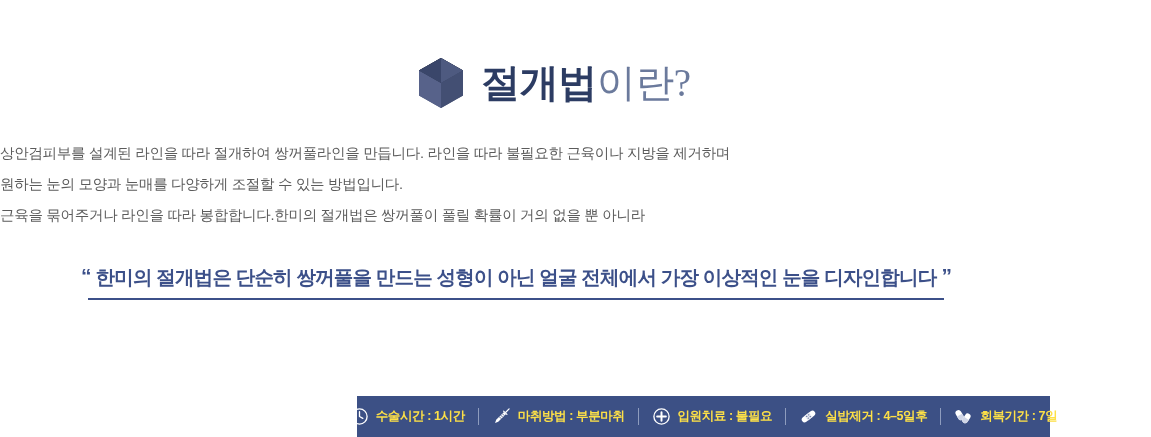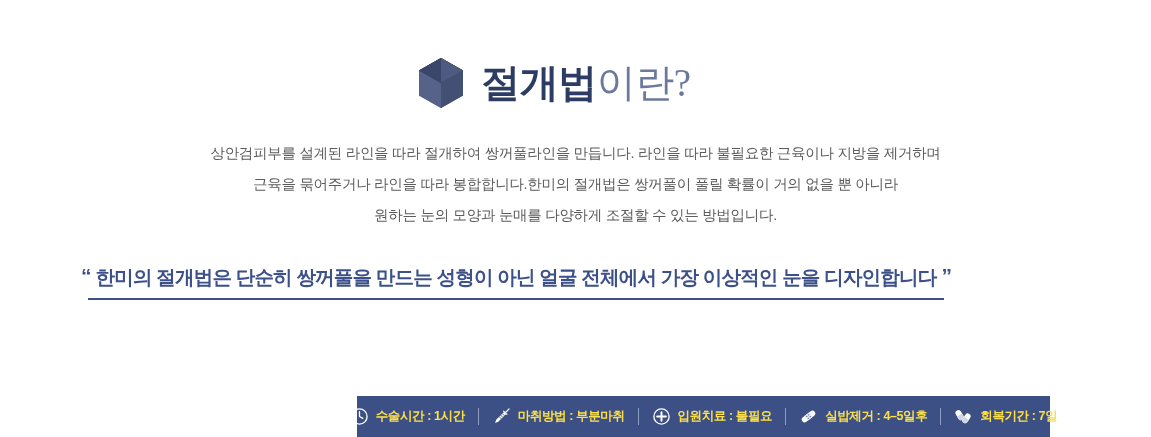--- a/index.html
+++ b/index.html
@@ -48,21 +48,21 @@
     color: #6b7a9c;
     font-weight: 400;
   }
 
   
   .body-copy {
     position: absolute;
     top: 138px;
     left: 0;
     width: 1151px;
-    text-align: center;
+    text-align: left;
     color: #5b5b5b;
     font-size: 14.5px;
     line-height: 31px;
     letter-spacing: -0.3px;
   }
   .body-copy p {
     margin: 0;
     white-space: nowrap;
   }
 
@@ -151,22 +151,22 @@
     <polygon points="24,1 46,13.5 24,26" fill="#4e5a80"></polygon>
     <polygon points="24,1 2,13.5 24,26" fill="#3a466a"></polygon>
   </svg>
   <div class="title-text">
     <span class="title-strong">절개법</span><span class="title-light">이란?</span>
   </div>
 </div>
 
 <div class="body-copy">
   <p>상안검피부를 설계된 라인을 따라 절개하여 쌍꺼풀라인을 만듭니다. 라인을 따라 불필요한 근육이나 지방을 제거하며</p>
+  <p>원하는 눈의 모양과 눈매를 다양하게 조절할 수 있는 방법입니다.</p>
   <p>근육을 묶어주거나 라인을 따라 봉합합니다.한미의 절개법은 쌍꺼풀이 풀릴 확률이 거의 없을 뿐 아니라</p>
-  <p>원하는 눈의 모양과 눈매를 다양하게 조절할 수 있는 방법입니다.</p>
 </div>
 
 <div class="quote-block">
   <div class="quote-line">
     <span class="quote-mark">“</span><span>한미의 절개법은 단순히 쌍꺼풀을 만드는 성형이 아닌 얼굴 전체에서 가장 이상적인 눈을 디자인합니다</span><span class="quote-mark">”</span>
     <span class="quote-rule"></span>
   </div>
 </div>
 
 <div class="info-bar">

